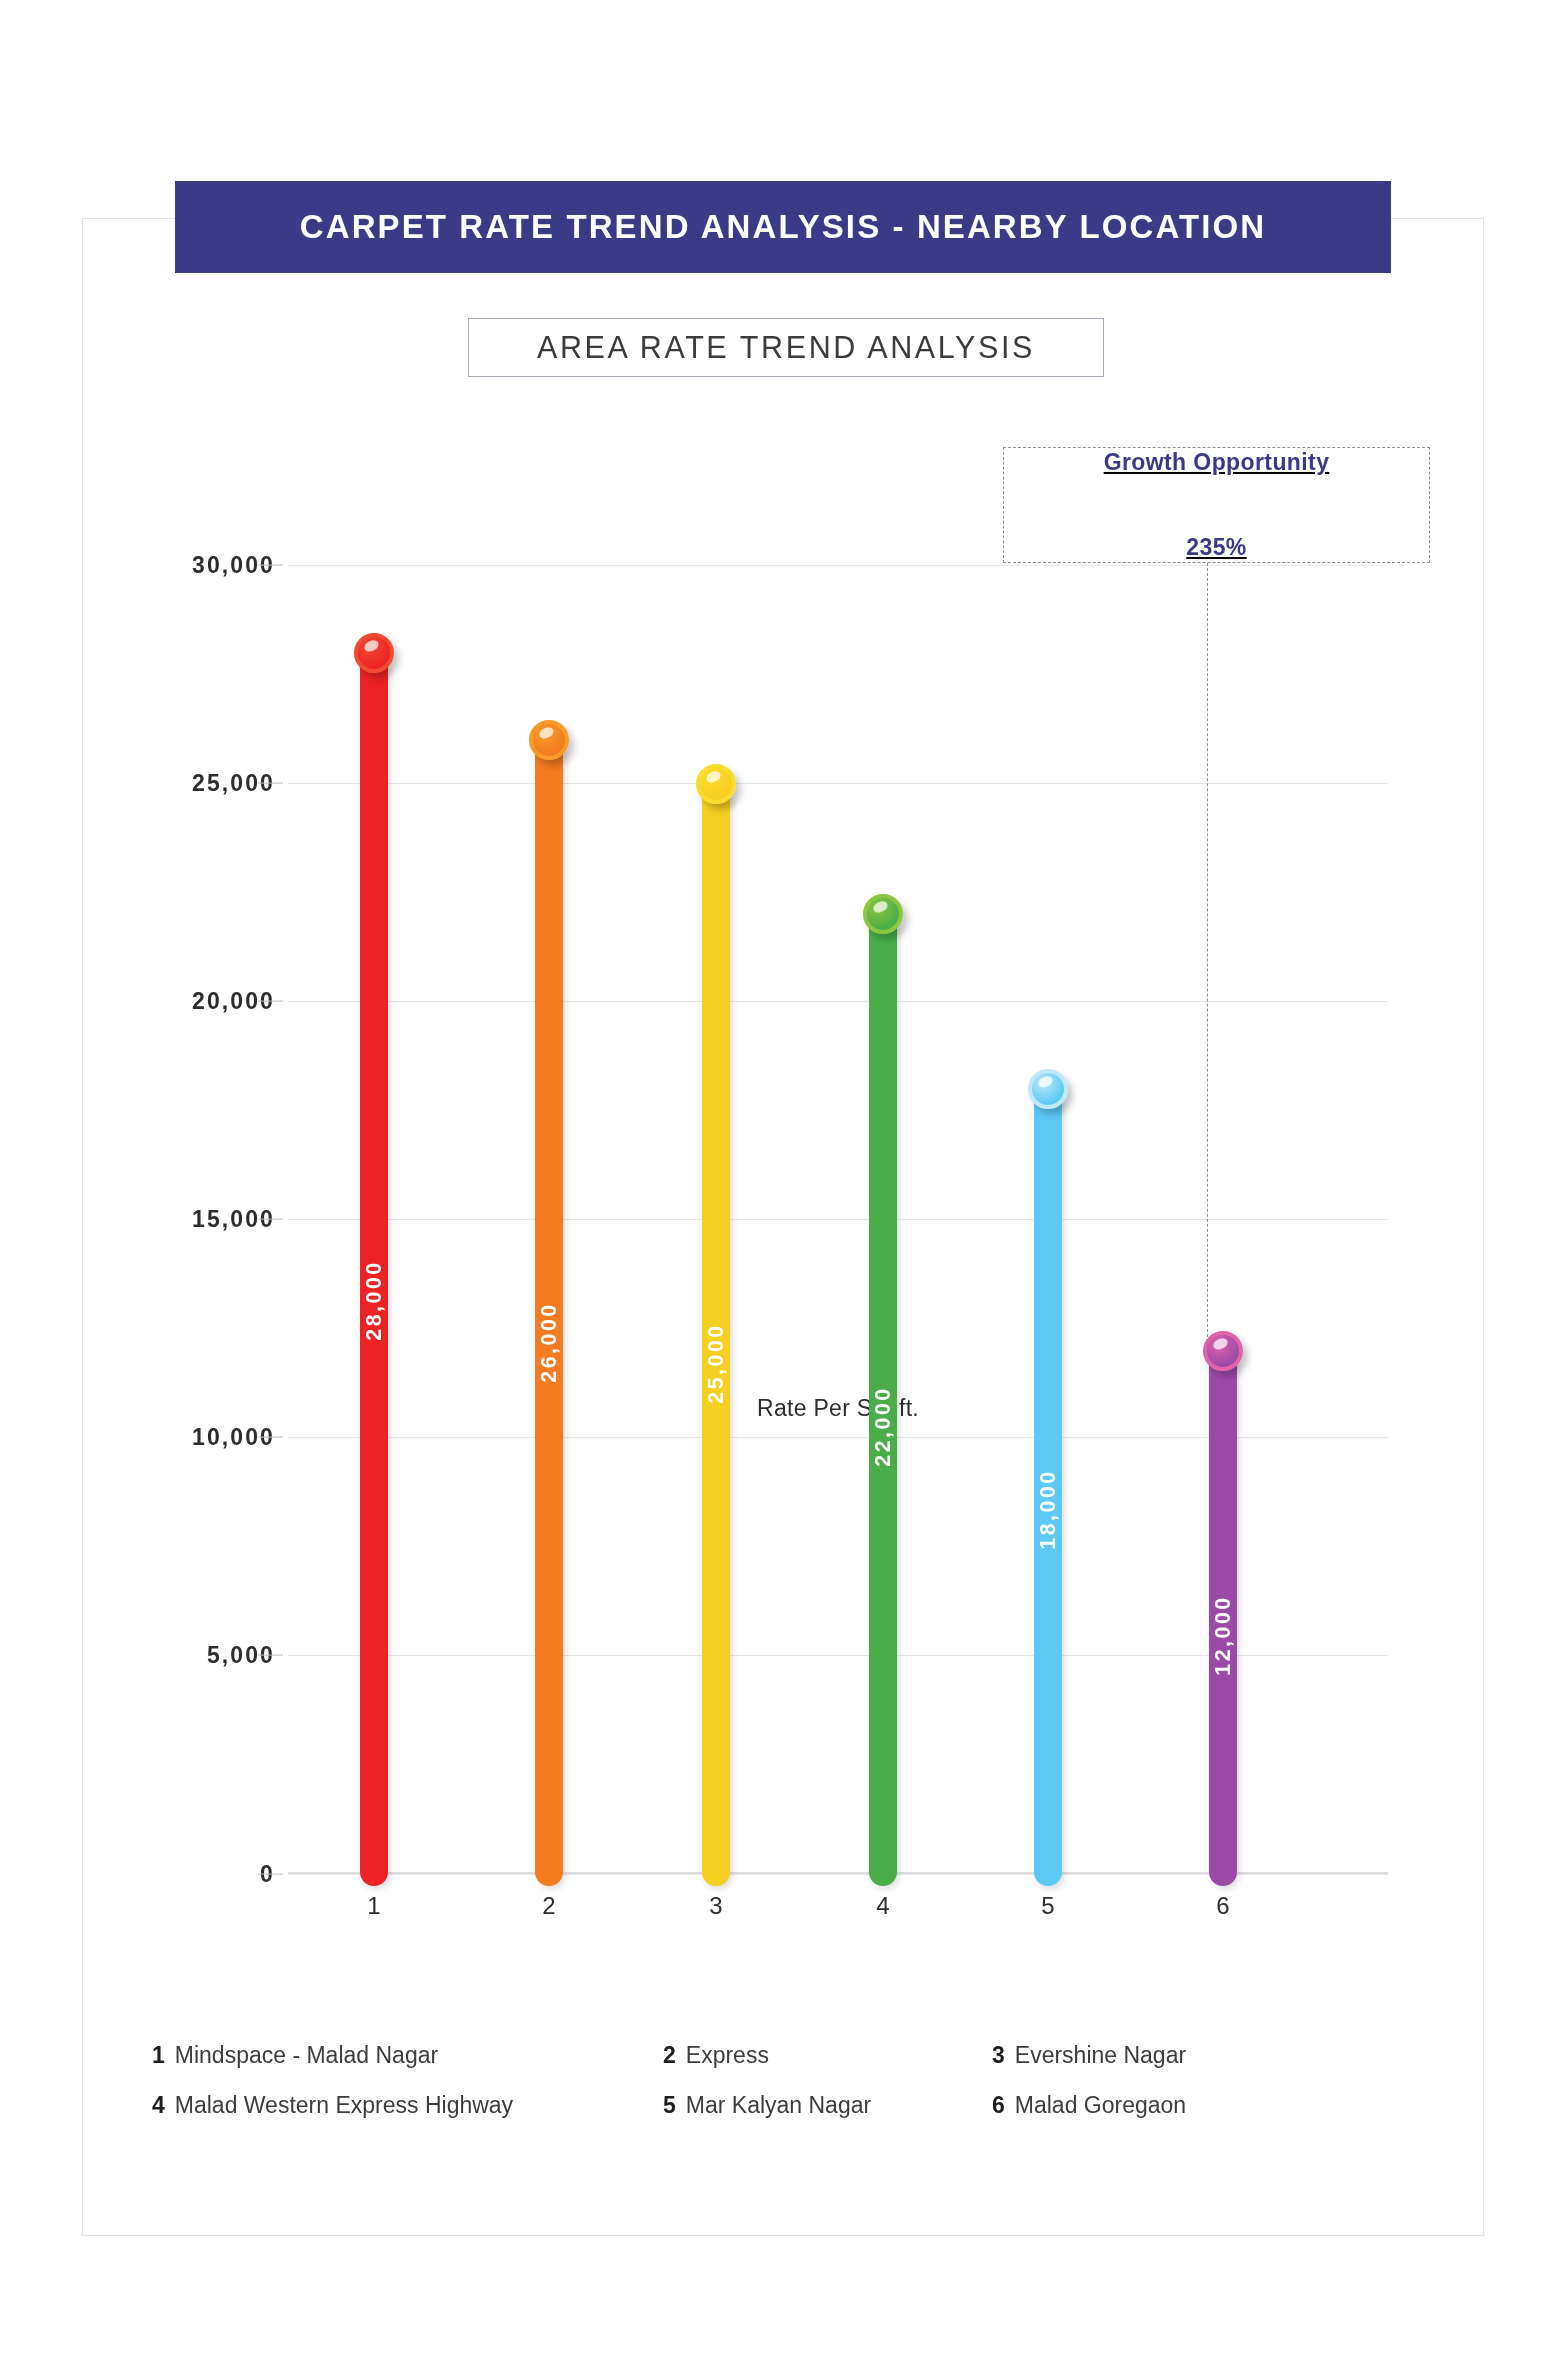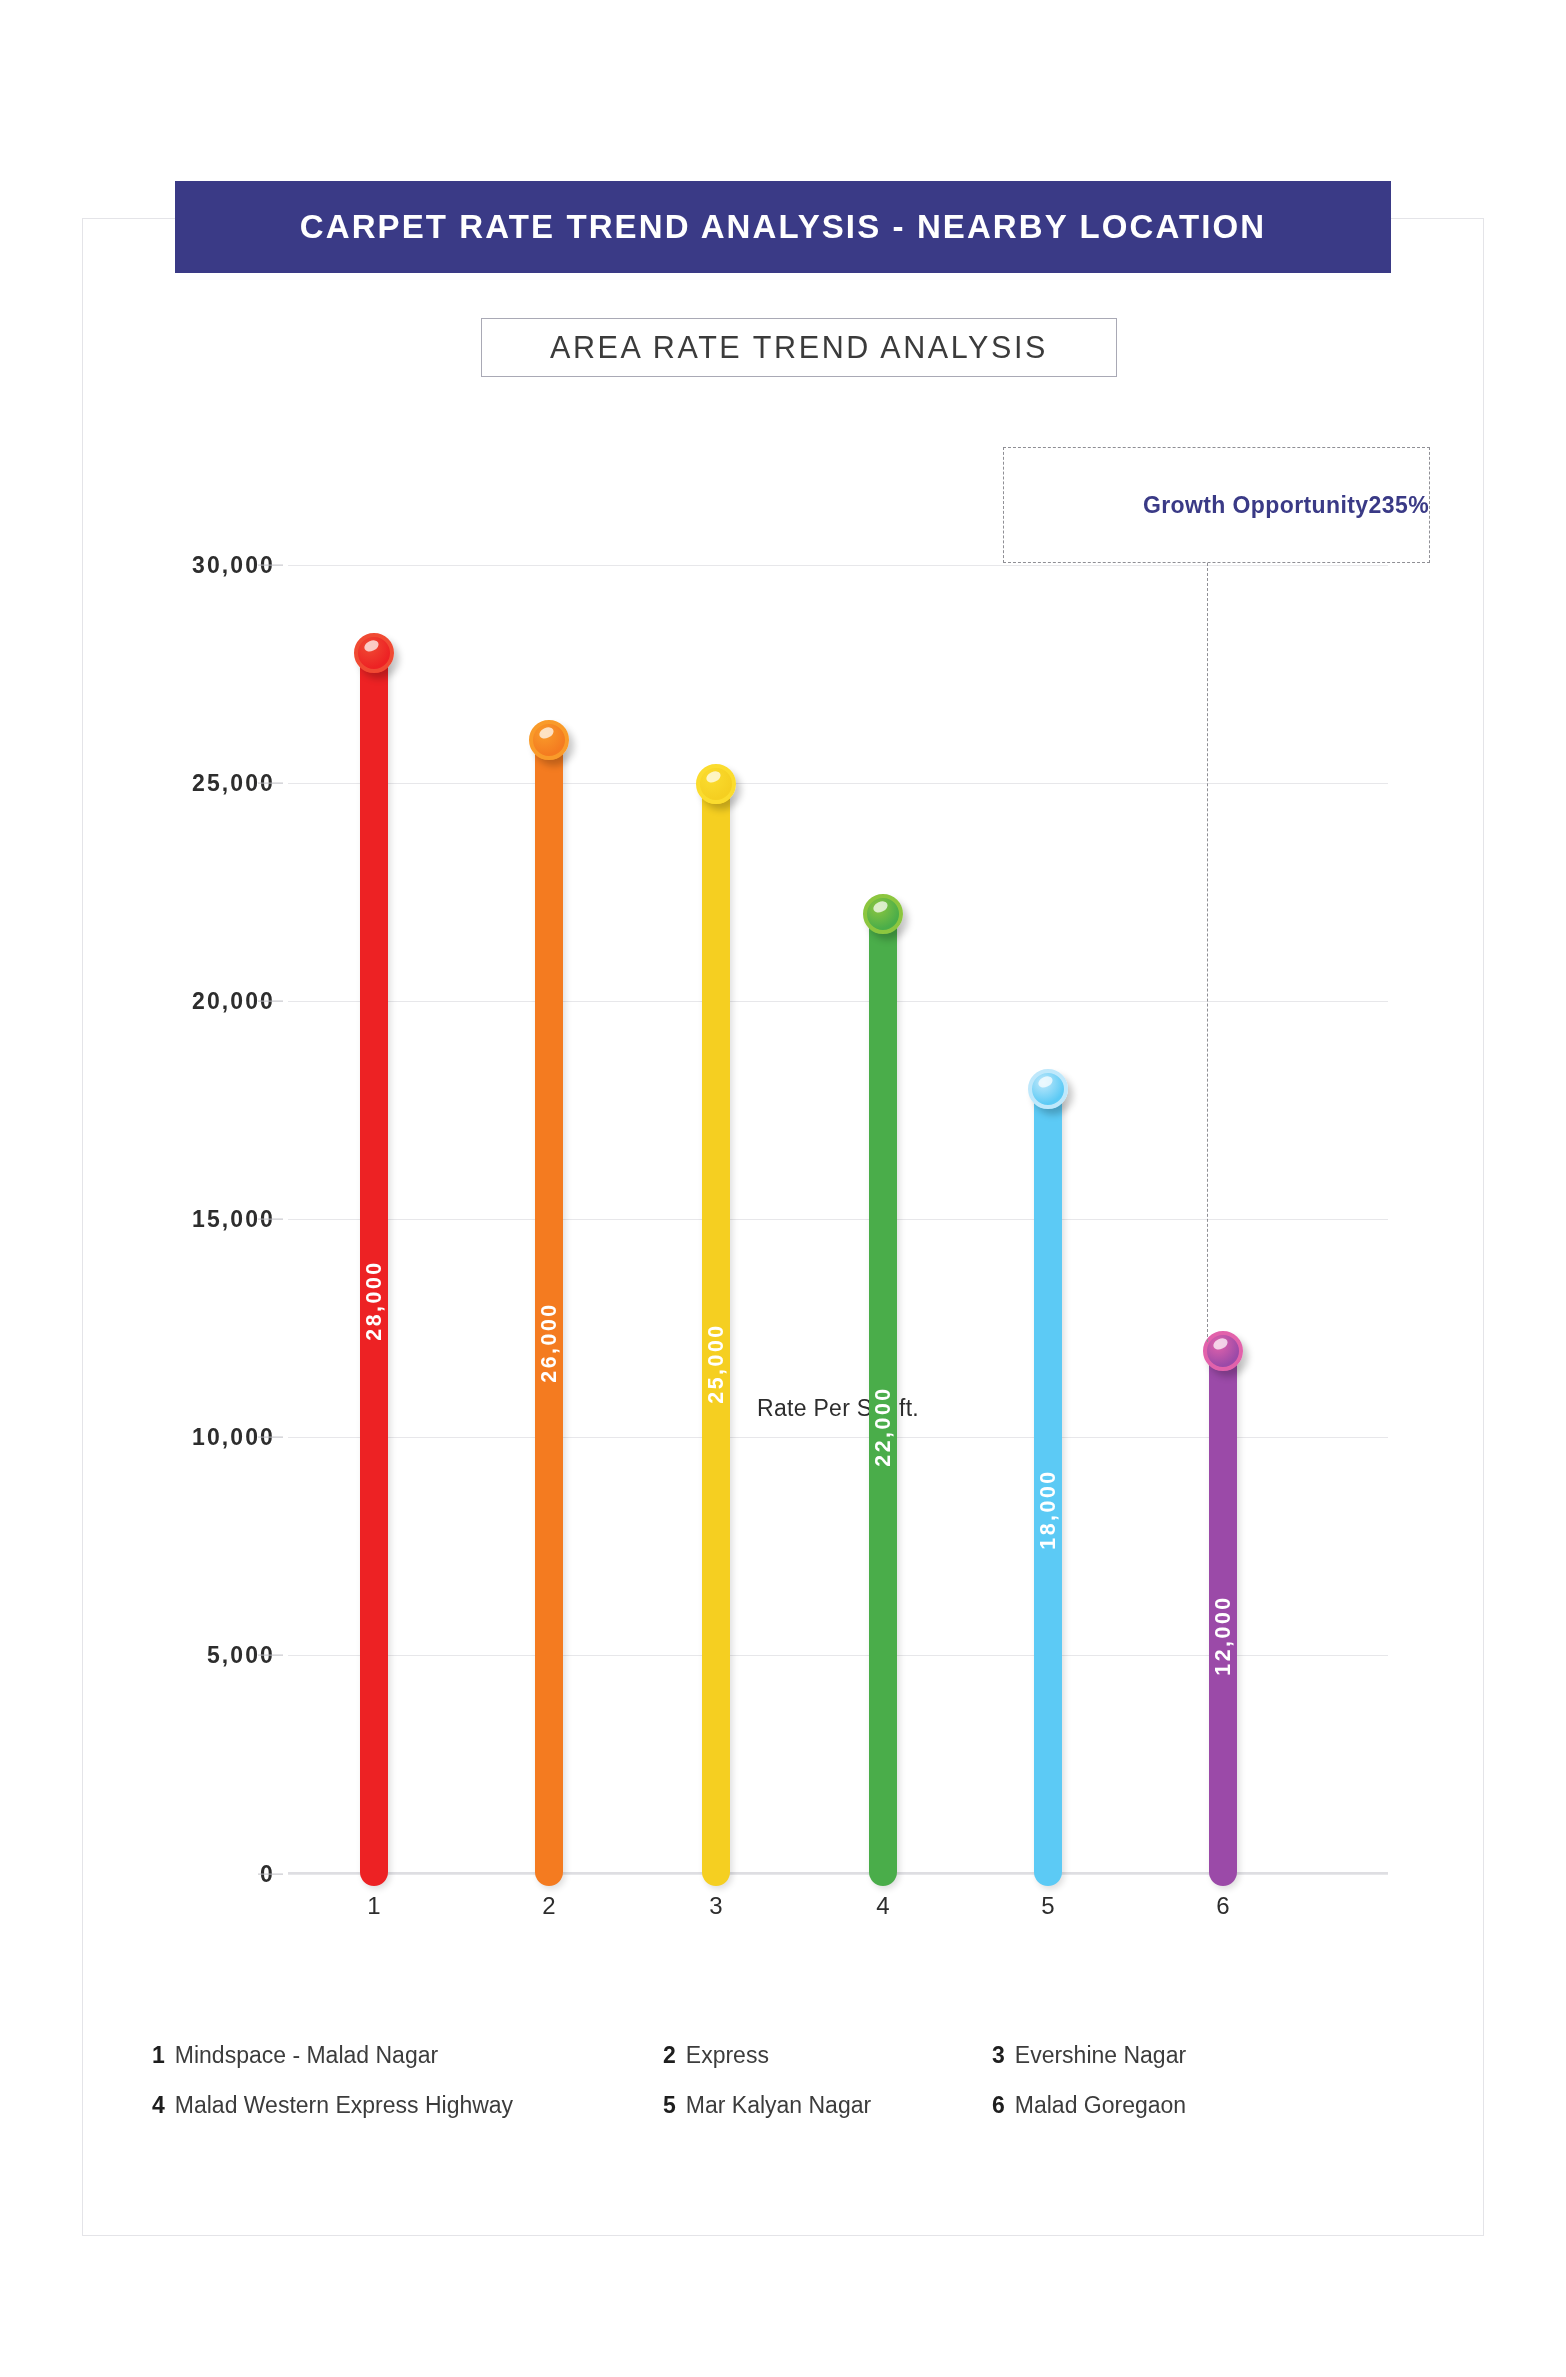--- a/index.html
+++ b/index.html
@@ -55,45 +55,45 @@
     top: 318px;
     width: 636px;
     height: 59px;
     border: 0.8px solid #a9a9b5;
     box-sizing: border-box;
     display: flex;
     align-items: center;
     justify-content: center;
     background: #fff;
     z-index: 5;
-    margin-left: 13px;
   }
   .subtitle-text {
     color: #3b3b3b;
     font-size: 30.5px;
     font-weight: 400;
     letter-spacing: 2.6px;
     white-space: nowrap;
   }
 
   
   .growth-box {
     position: absolute;
     left: 1003px;
     top: 447px;
     width: 427px;
     height: 116px;
     border: 0.8px dashed #8f8f95;
     box-sizing: border-box;
     display: flex;
-    flex-direction: row;
+    flex-direction: column;
     align-items: center;
-    justify-content: flex-end;
+    justify-content: space-between;
     background: rgba(255,255,255,0.9);
     z-index: 6;
+    text-decoration: underline;
   }
   .growth-line {
     color: #3a3a86;
     font-size: 23px;
     font-weight: 700;
     letter-spacing: 0.4px;
     line-height: 1.25;
     white-space: nowrap;
   }
   .growth-connector {

